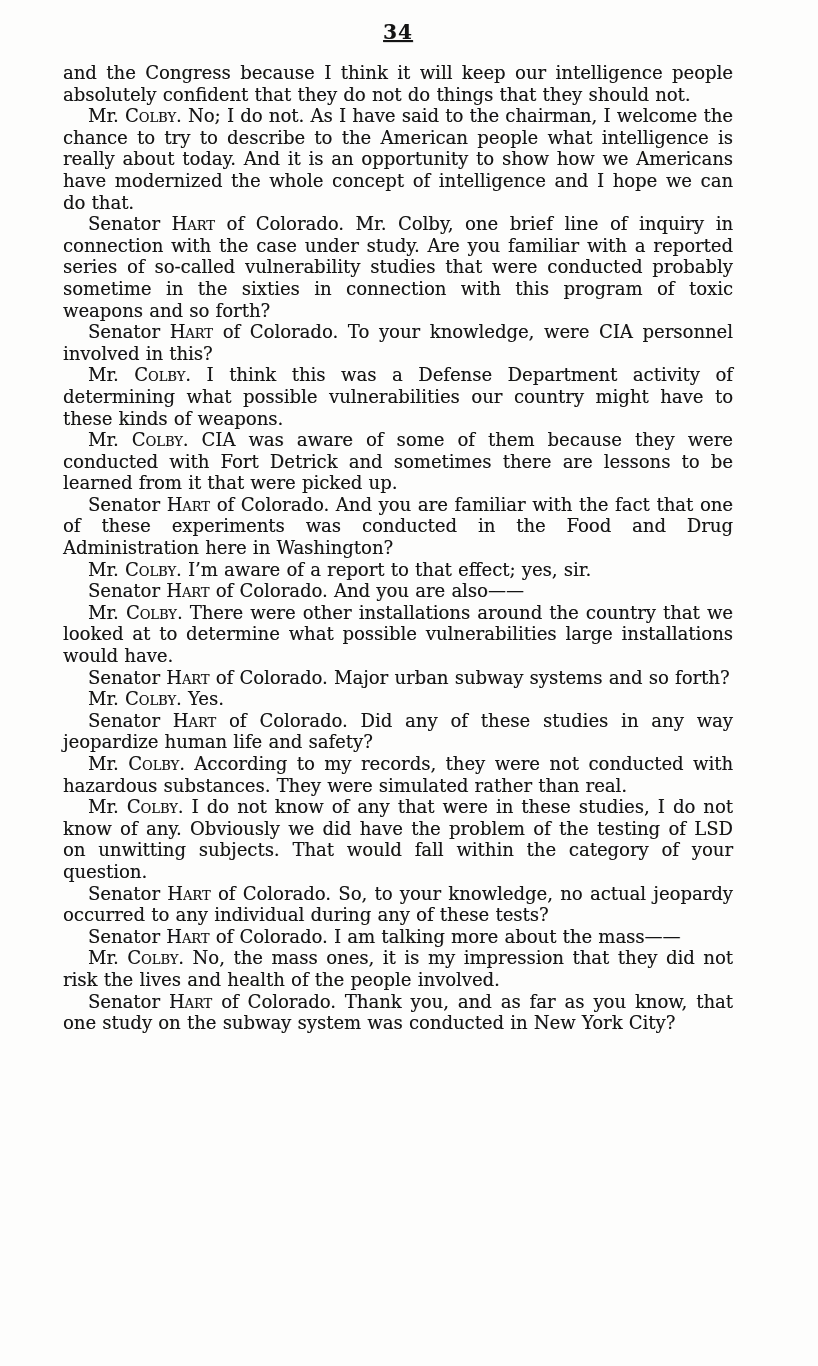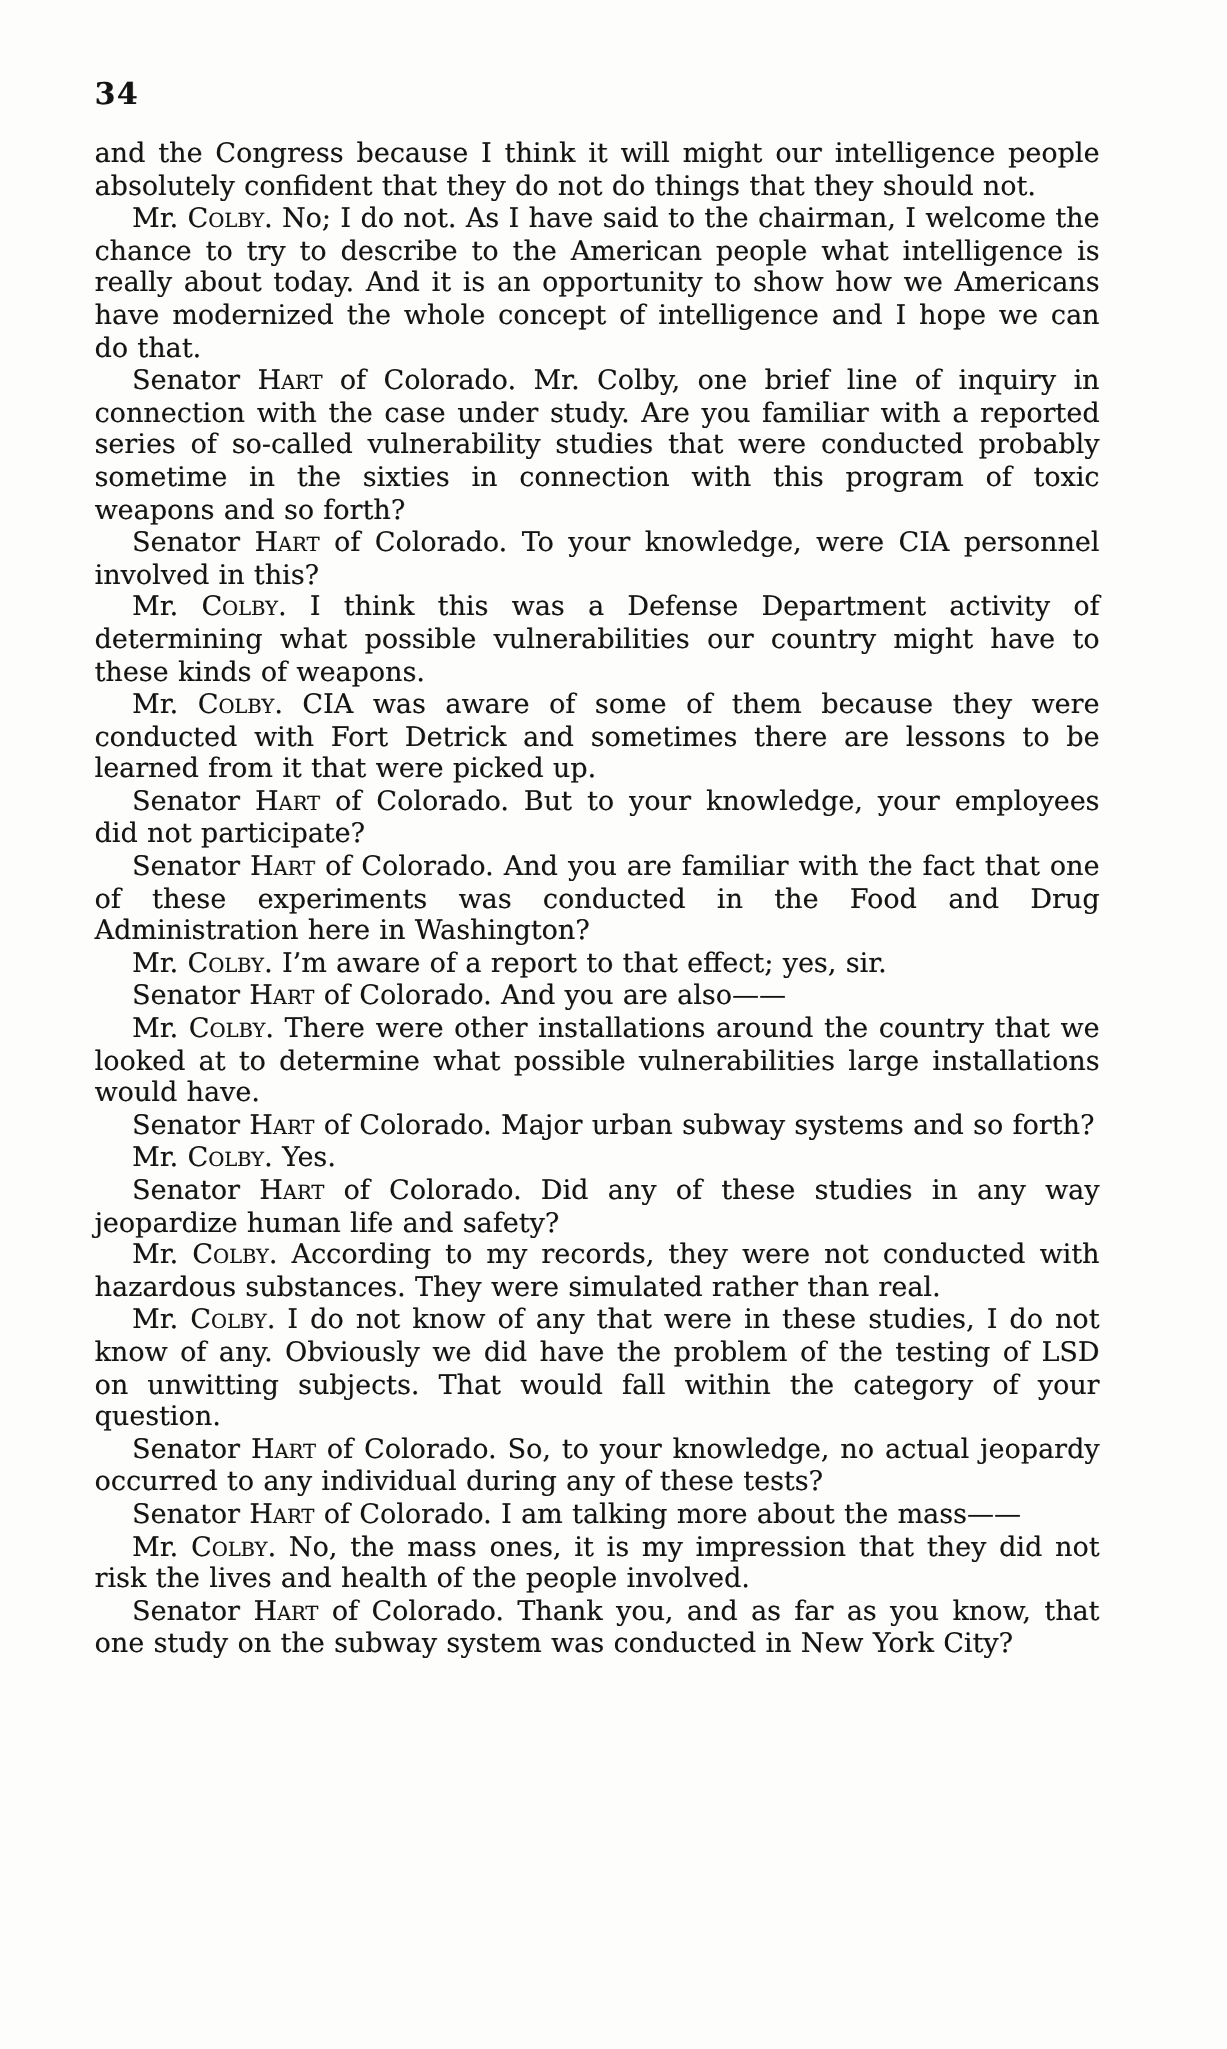--- a/index.html
+++ b/index.html
@@ -10,29 +10,30 @@
   .page {
     position: relative;
     width: 818px;
     height: 1366px;
     background: #fdfdfc;
     overflow: hidden;
     color: #141414;
     font-family: "DejaVu Serif", "Liberation Serif", serif;
   }
   .page-number {
-    padding-top: 50px;
+    padding-top: 20px;
     width: 670px;
     margin-left: 63px;
-    text-align: left;
+    text-align: center;
     font-size: 20px;
     font-weight: bold;
     letter-spacing: 1px;
     line-height: 24px;
     text-shadow: 0.3px 0.3px 0 rgba(0,0,0,0.45);
+    text-decoration: underline;
   }
   .transcript {
     margin-left: 63px;
     margin-top: 18px;
     width: 670px;
     font-size: 18px;
     line-height: 21.6px;
     text-align: justify;
     hyphens: auto;
     -webkit-hyphens: auto;
@@ -49,27 +50,26 @@
   .sc {
     font-variant: small-caps;
   }
 </style>
 </head>
 <body>
 
 <div class="page">
   <div class="page-number">34</div>
   <div class="transcript">
-      <p>and the Congress because I think it will might our intelligence people absolutely confident that they do not do things that they should not.</p>
+      <p>and the Congress because I think it will keep our intelligence people absolutely confident that they do not do things that they should not.</p>
       <p class="indent">Mr. <span class="sc">Colby</span>. No; I do not. As I have said to the chairman, I welcome the chance to try to describe to the American people what intelligence is really about today. And it is an opportunity to show how we Americans have modernized the whole concept of intelligence and I hope we can do that.</p>
       <p class="indent">Senator <span class="sc">Hart</span> of Colorado. Mr. Colby, one brief line of inquiry in connection with the case under study. Are you familiar with a reported series of so-called vulnerability studies that were conducted probably sometime in the sixties in connection with this program of toxic weapons and so forth?</p>
       <p class="indent">Senator <span class="sc">Hart</span> of Colorado. To your knowledge, were CIA personnel involved in this?</p>
       <p class="indent">Mr. <span class="sc">Colby</span>. I think this was a Defense Department activity of determining what possible vulnerabilities our country might have to these kinds of weapons.</p>
       <p class="indent">Mr. <span class="sc">Colby</span>. CIA was aware of some of them because they were conducted with Fort Detrick and sometimes there are lessons to be learned from it that were picked up.</p>
-      <p class="indent">Senator <span class="sc">Hart</span> of Colorado. But to your knowledge, your employees did not participate?</p>
       <p class="indent">Senator <span class="sc">Hart</span> of Colorado. And you are familiar with the fact that one of these experiments was conducted in the Food and Drug Administration here in Washington?</p>
       <p class="indent">Mr. <span class="sc">Colby</span>. I’m aware of a report to that effect; yes, sir.</p>
       <p class="indent">Senator <span class="sc">Hart</span> of Colorado. And you are also——</p>
       <p class="indent">Mr. <span class="sc">Colby</span>. There were other installations around the country that we looked at to determine what possible vulnerabilities large installations would have.</p>
       <p class="indent">Senator <span class="sc">Hart</span> of Colorado. Major urban subway systems and so forth?</p>
       <p class="indent">Mr. <span class="sc">Colby</span>. Yes.</p>
       <p class="indent">Senator <span class="sc">Hart</span> of Colorado. Did any of these studies in any way jeopardize human life and safety?</p>
       <p class="indent">Mr. <span class="sc">Colby</span>. According to my records, they were not conducted with hazardous substances. They were simulated rather than real.</p>
       <p class="indent">Mr. <span class="sc">Colby</span>. I do not know of any that were in these studies, I do not know of any. Obviously we did have the problem of the testing of LSD on unwitting subjects. That would fall within the category of your question.</p>
       <p class="indent">Senator <span class="sc">Hart</span> of Colorado. So, to your knowledge, no actual jeopardy occurred to any individual during any of these tests?</p>

